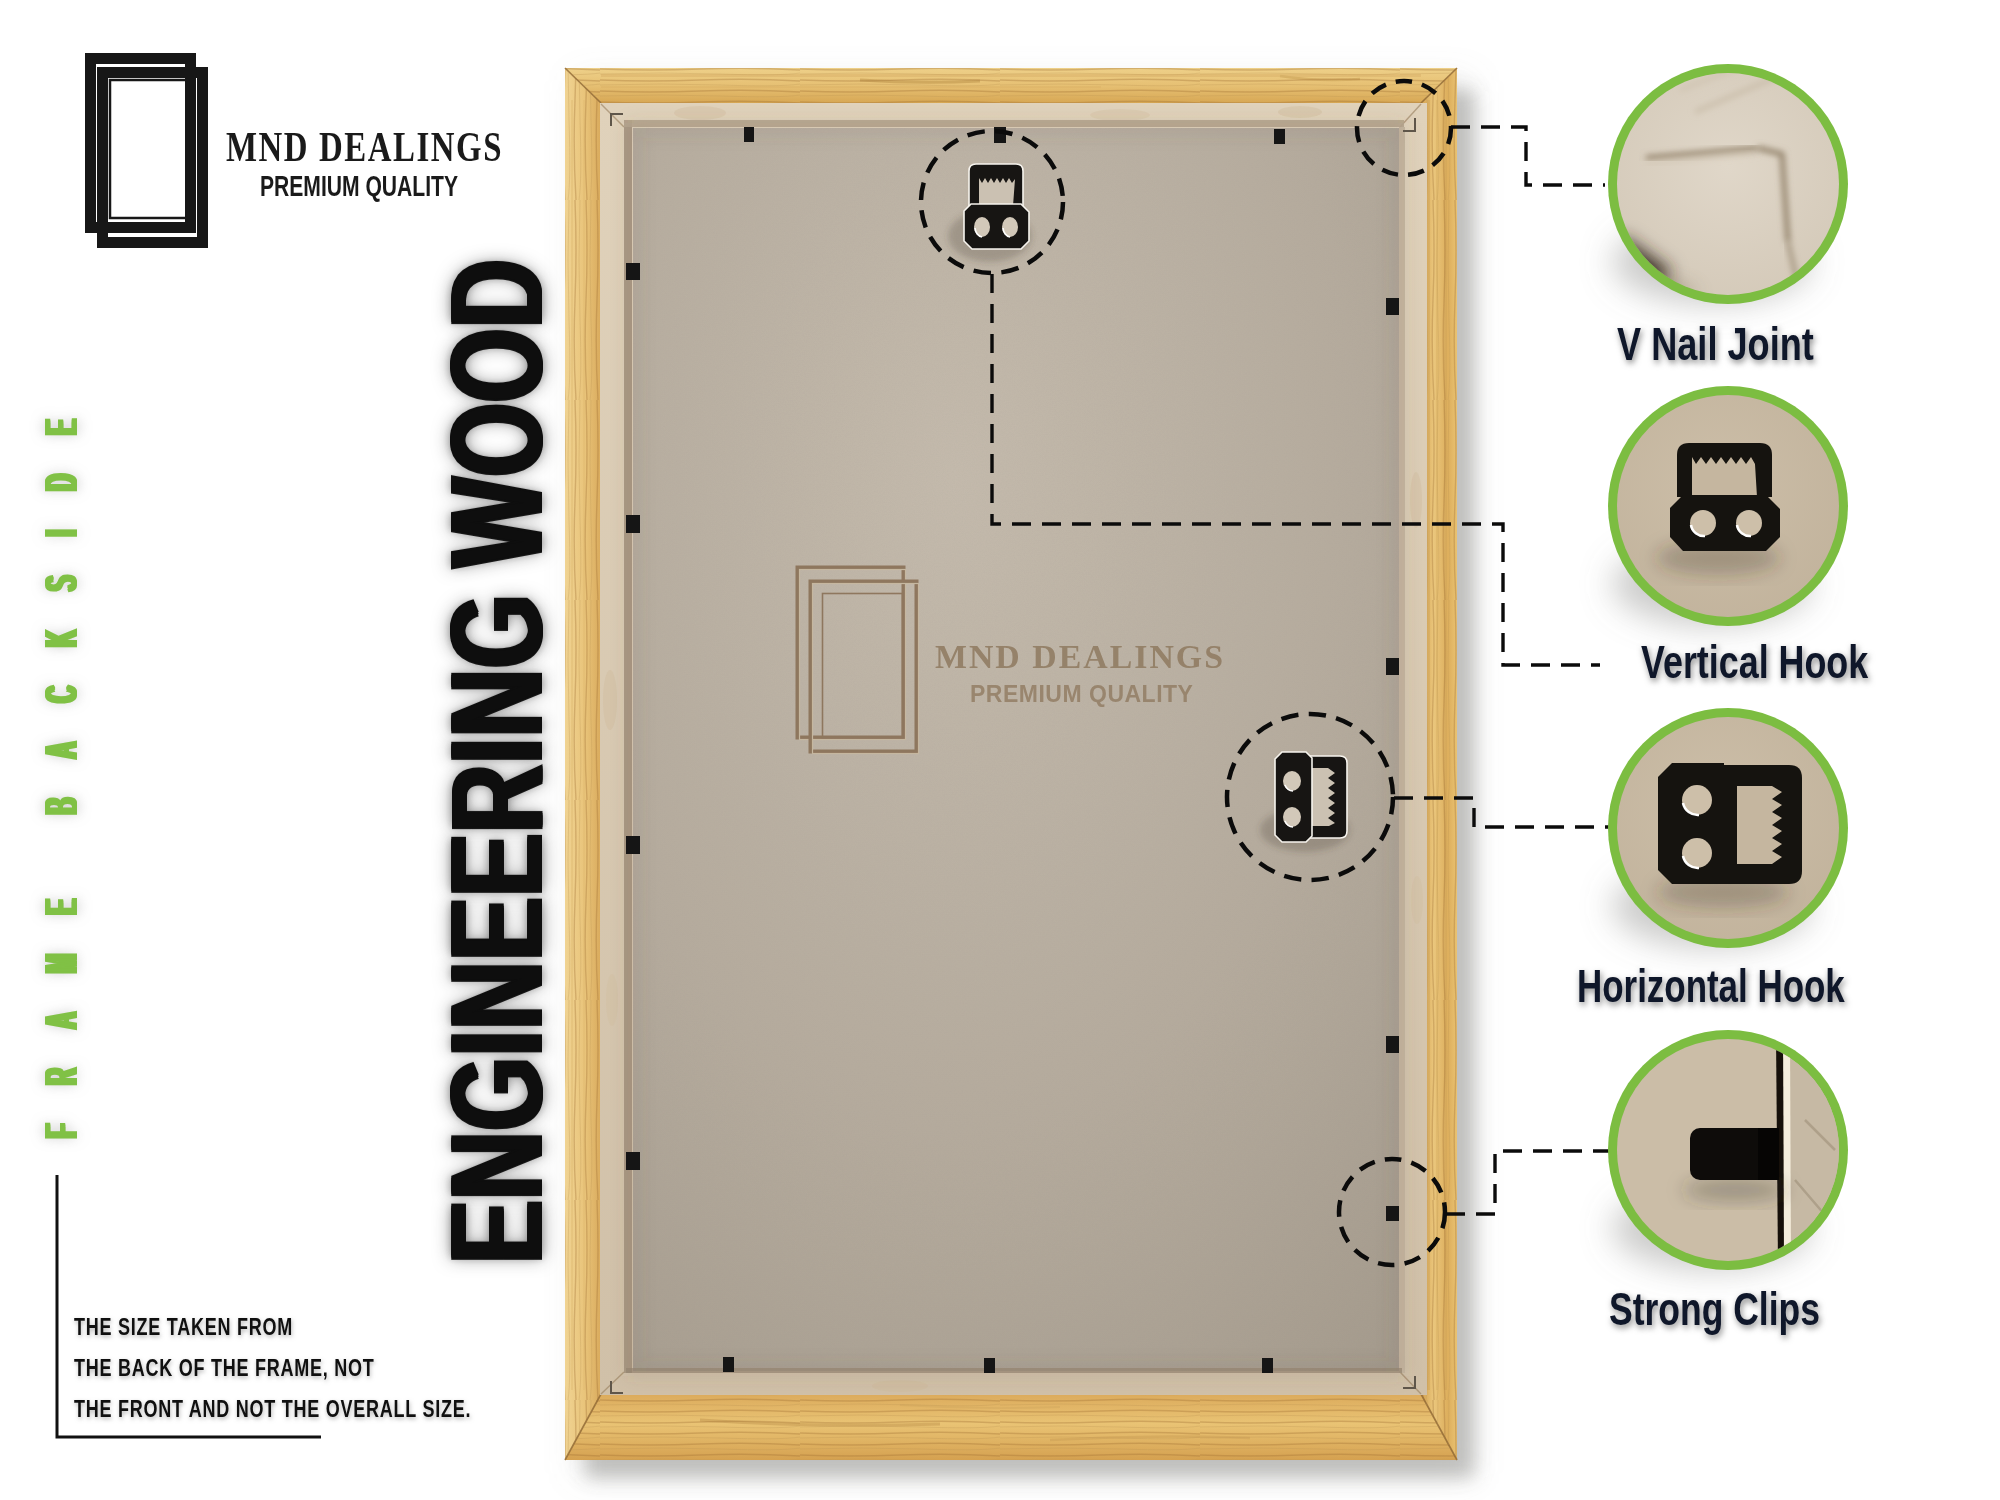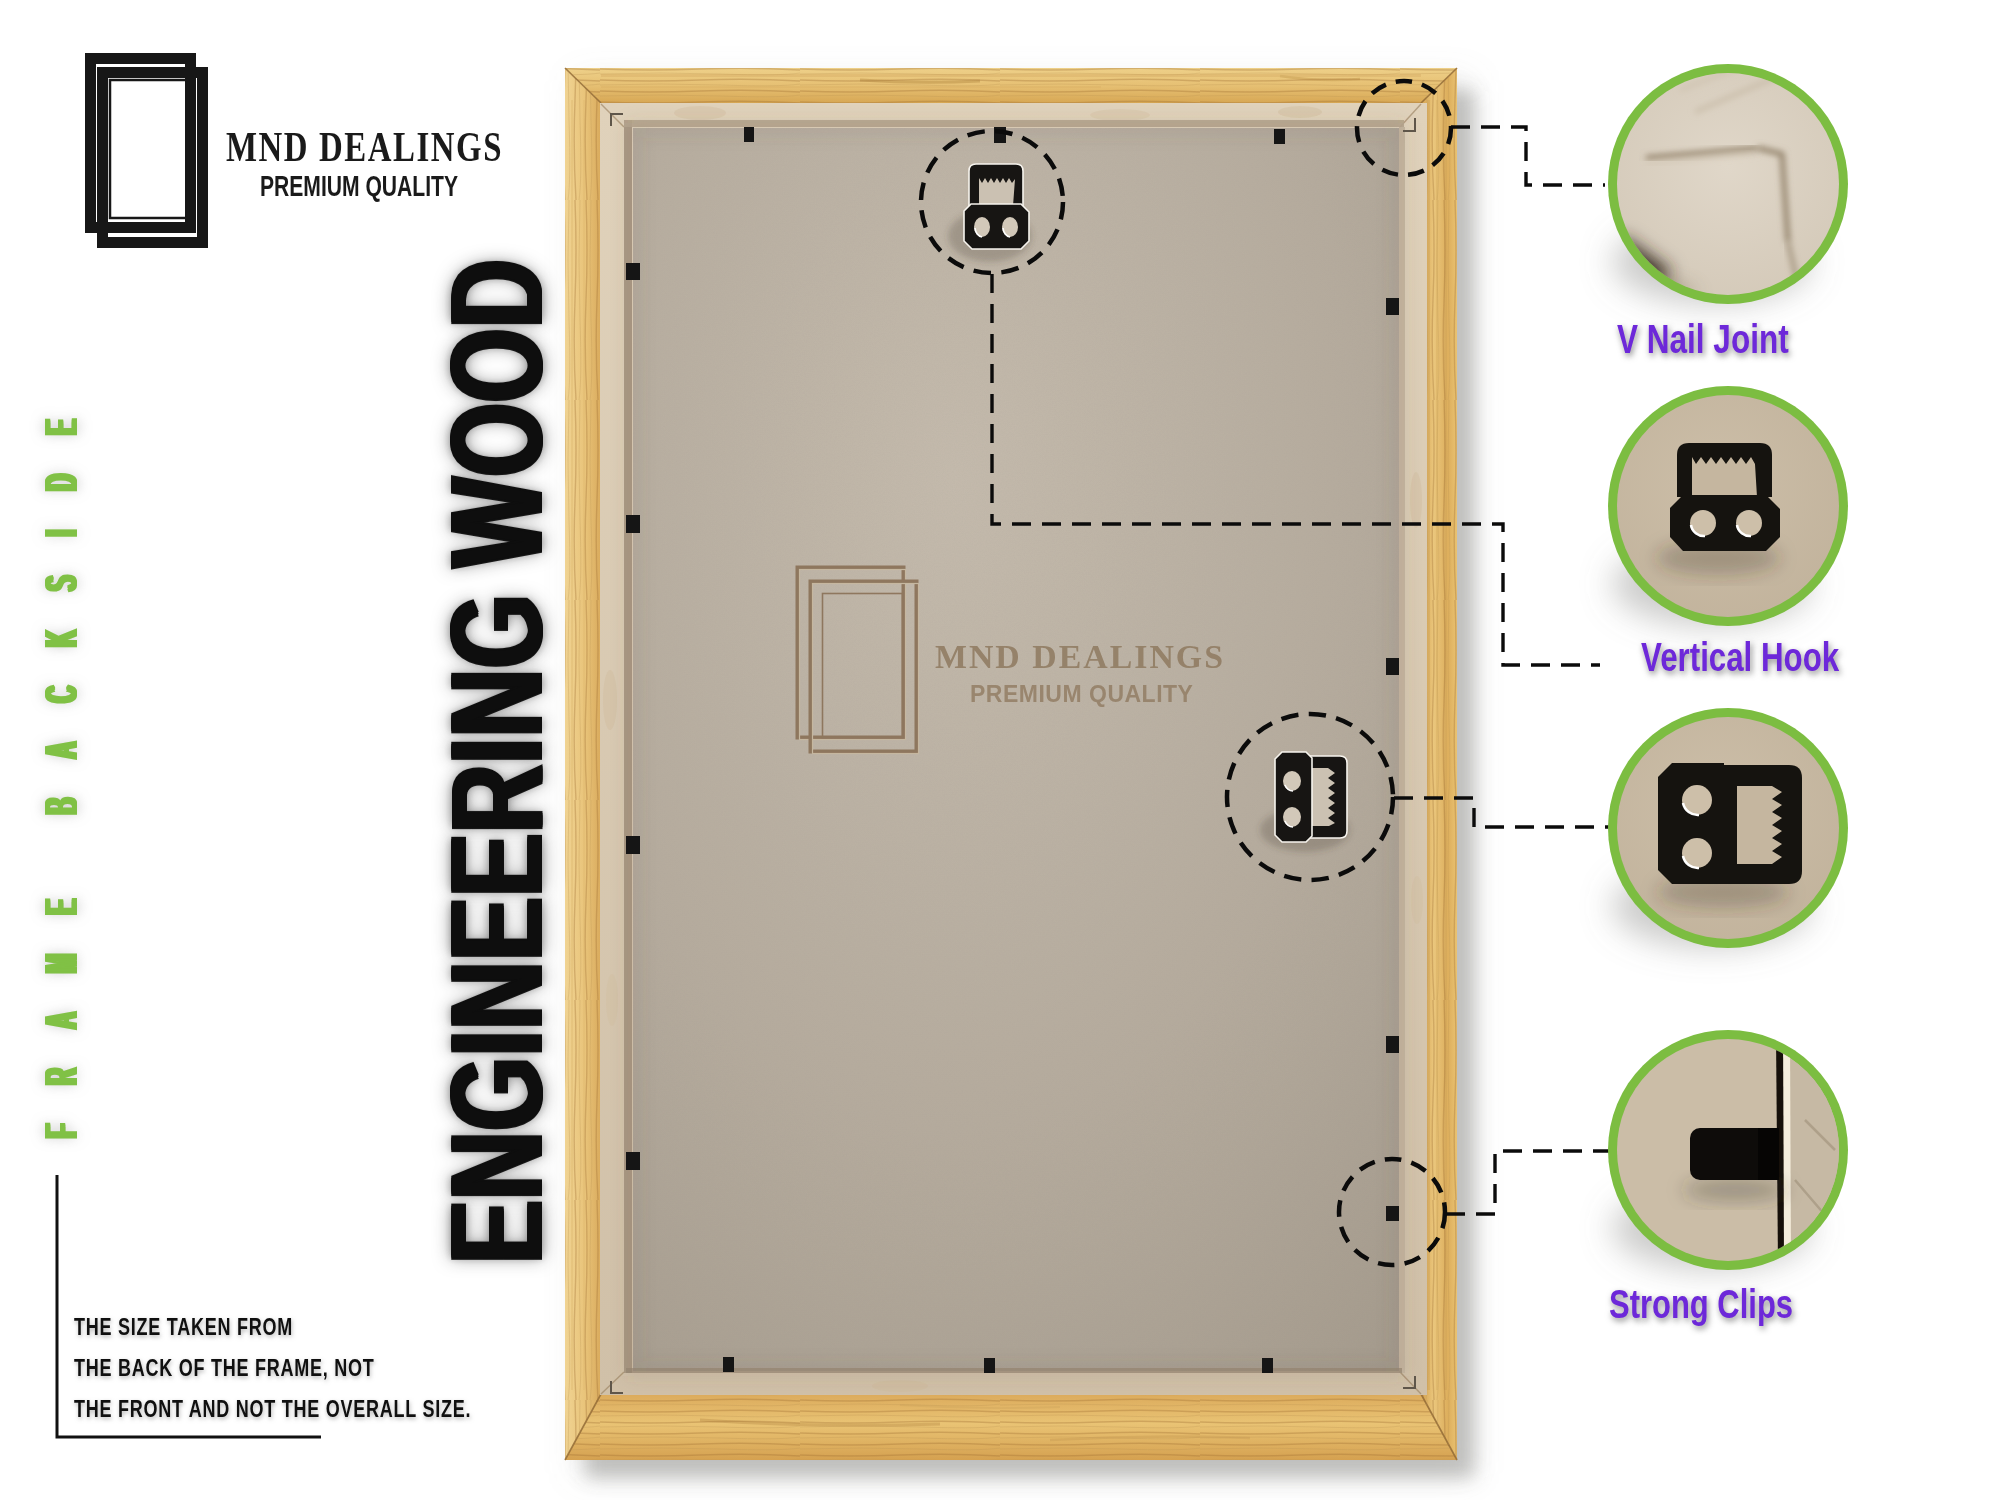--- a/index.html
+++ b/index.html
@@ -1,19 +1,19 @@
 <!DOCTYPE html>
 <html><head>
 <meta charset="utf-8">
 <style>
 html,body{margin:0;padding:0;background:#fff;}
 .page{position:relative;width:2000px;height:1500px;background:#ffffff;overflow:hidden;font-family:"Liberation Sans",sans-serif;}
 .abs{position:absolute;}
 .techno{font-family:"Liberation Sans",sans-serif;font-weight:bold;color:#0e0e0e;}
-.label{position:absolute;font-weight:bold;color:#6d28d9;white-space:nowrap;font-size:41px;font-family:"Liberation Sans",sans-serif;}
+.label{position:absolute;font-weight:bold;color:#0f172a;white-space:nowrap;font-size:47px;font-family:"Liberation Sans",sans-serif;}
 .label>span{display:inline-block;transform-origin:0 0;text-shadow:2px 3px 7px rgba(110,110,110,.8);}
 .bline{position:absolute;font-weight:bold;color:#101010;white-space:nowrap;font-size:24px;transform-origin:0 0;transform:scaleX(0.75);letter-spacing:1px;text-shadow:1px 2px 5px rgba(150,150,150,.7);}
 </style>
 </head>
 <body>
 <div class="page">
 
 <svg class="abs" style="left:0;top:0;" width="2000" height="1500" viewBox="0 0 2000 1500">
 <defs>
 <filter id="blurS" x="-30%" y="-30%" width="160%" height="160%">
@@ -306,20 +306,21 @@
 </svg>
 
 <div class="abs techno" id="frameback" style="left:0;top:0;transform-origin:0 0;transform:translate(34px,1138px) rotate(-90deg) scaleX(0.5);font-size:46px;letter-spacing:78.5px;color:#80c145;white-space:nowrap;text-shadow:4px 0 0 #80c145,-4px 0 0 #80c145,2px 0 0 #80c145,0 0 18px rgba(150,150,150,0.75);">FRAME BACKSIDE</div>
 
 <div class="abs techno" id="engwood" style="left:0;top:0;transform-origin:0 0;transform:translate(421px,1264px) rotate(-90deg) scaleX(0.725);font-size:132px;white-space:nowrap;text-shadow:3px 0 0 #0e0e0e,-3px 0 0 #0e0e0e,0 0 20px rgba(40,40,40,0.5),0 0 9px rgba(60,60,60,0.35);">ENGINEERING WOOD</div>
 
 <div class="label" style="left:1617px;top:316px;"><span style="transform:scaleX(0.769);">V Nail Joint</span></div>
 
 <div class="label" style="left:1601px;top:634px;margin-left:40px;"><span style="transform:scaleX(0.763);">Vertical Hook</span></div>
 
+<div class="label" style="left:1577px;top:958px;"><span style="transform:scaleX(0.743);">Horizontal Hook</span></div>
 
 <div class="label" style="left:1609px;top:1281px;"><span style="transform:scaleX(0.755);">Strong Clips</span></div>
 
 <svg class="abs" style="left:0;top:1140px" width="560" height="320" viewBox="0 0 560 320">
 
 <path d="M57,35 L57,297 L321,297" fill="none" stroke="#111" stroke-width="3"></path>
 </svg>
 
 <div class="bline" style="left:74px;top:1313px;">THE SIZE TAKEN FROM</div>
 

